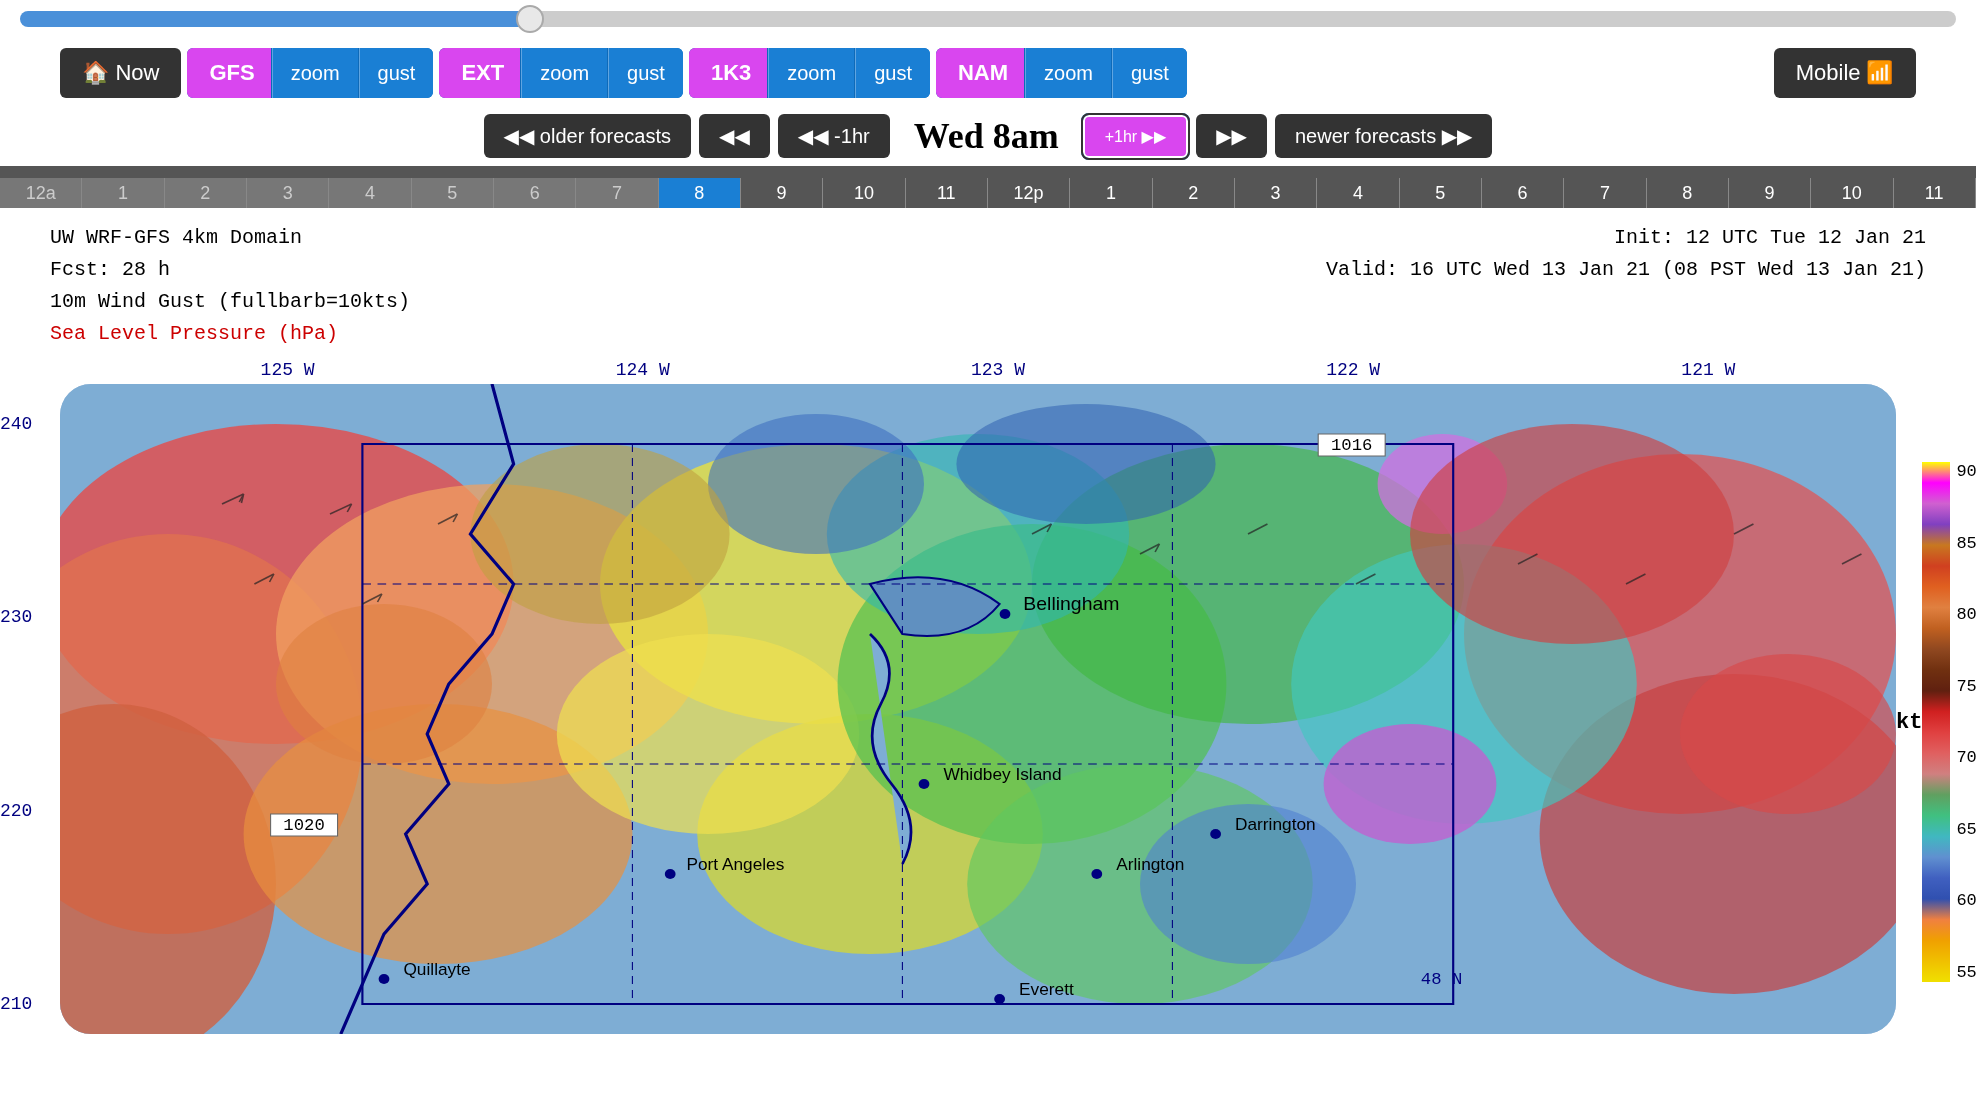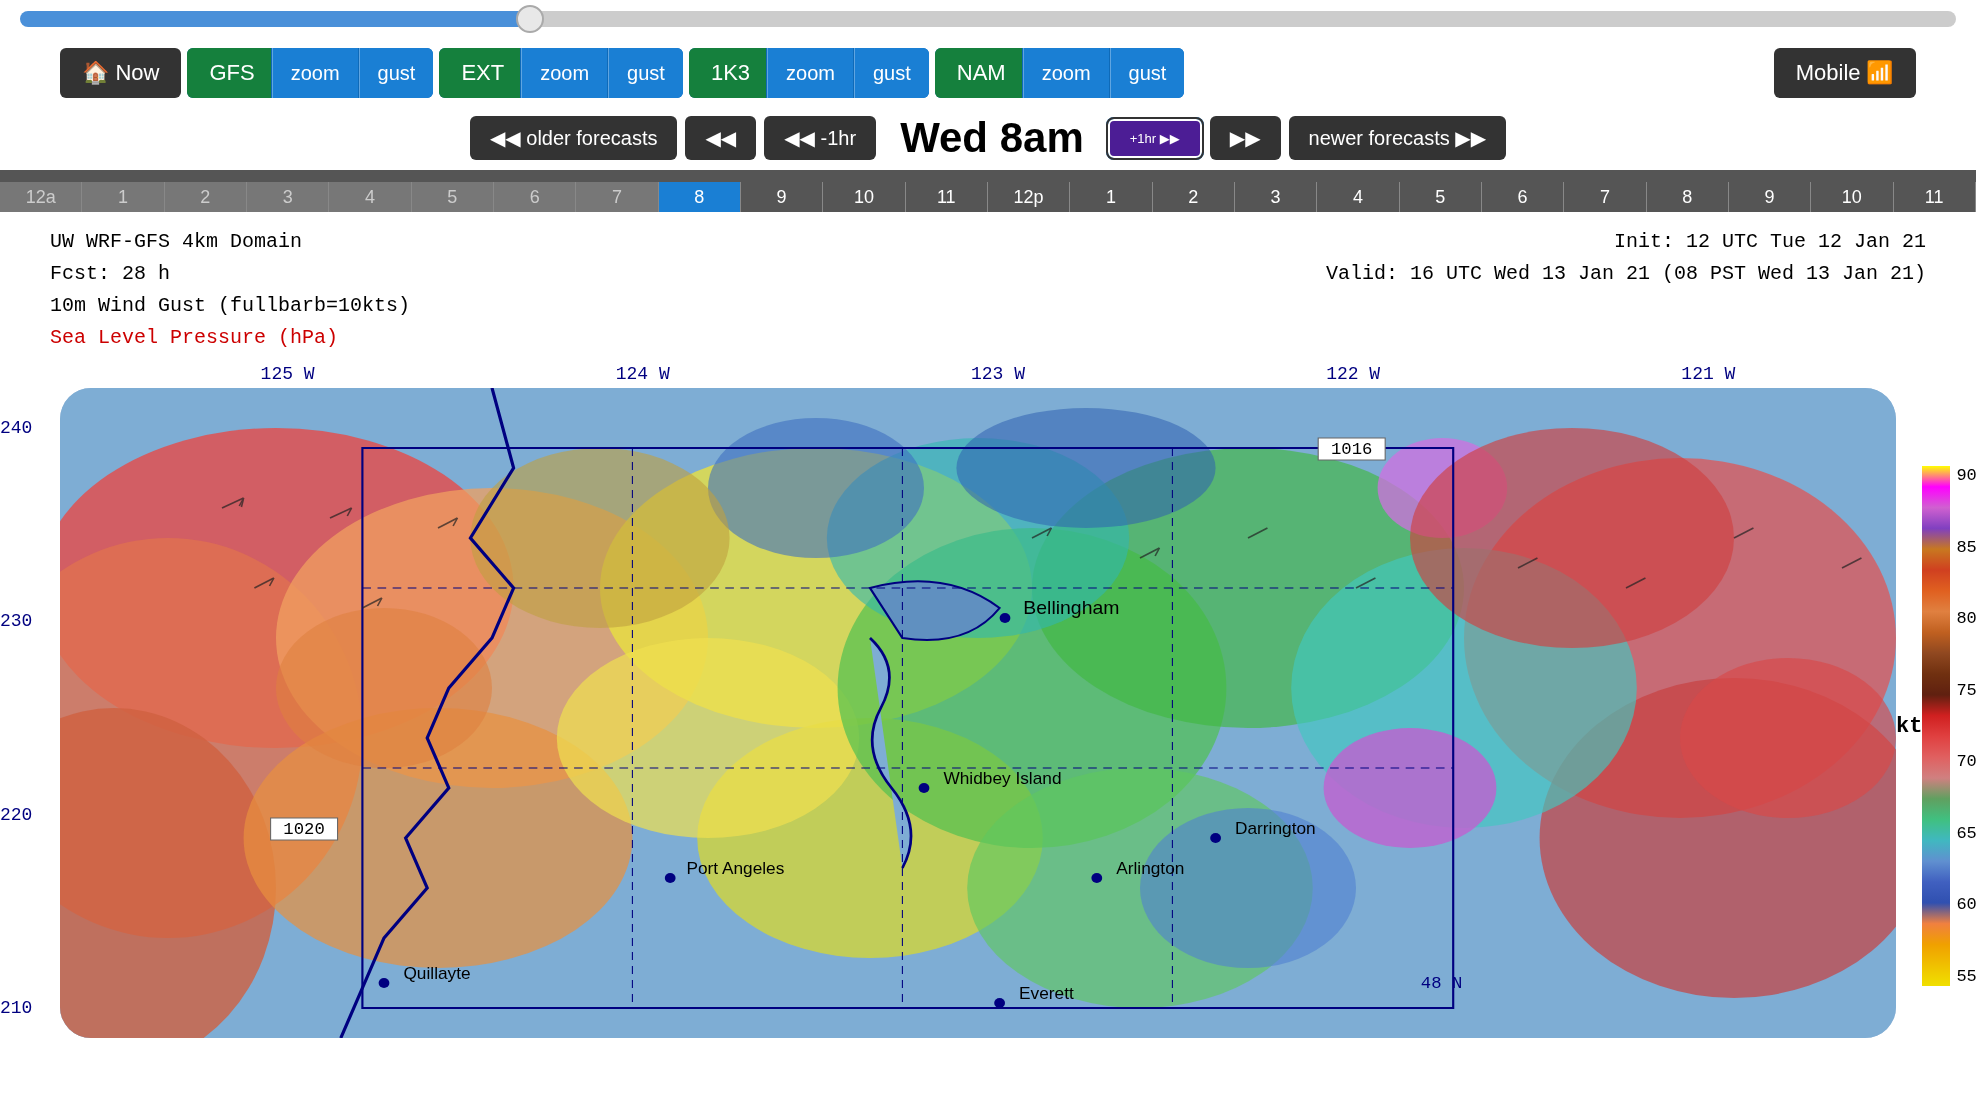--- a/index.html
+++ b/index.html
@@ -32,28 +32,28 @@
       border-radius: 6px;
       padding: 12px 22px;
       font-size: 22px;
       cursor: pointer;
       white-space: nowrap;
       display: flex;
       align-items: center;
       gap: 6px;
     }
     .btn-model {
-      background: #15803d;
+      background: #d946ef;
       color: #fff;
       border: none;
       padding: 12px 22px;
       font-size: 22px;
       cursor: pointer;
       white-space: nowrap;
-      font-weight: normal;
+      font-weight: bold;
     }
     .btn-model:first-child {
       padding-right: 16px;
     }
     .btn-sub {
       background: #1a7fd4;
       color: #fff;
       border: none;
       border-left: 1px solid rgba(255,255,255,0.3);
       padding: 12px 18px;
@@ -96,36 +96,37 @@
       background: #333;
       color: #fff;
       border: none;
       border-radius: 6px;
       padding: 10px 20px;
       font-size: 20px;
       cursor: pointer;
       white-space: nowrap;
     }
     .btn-forecast-active {
-      background: #4c1d95;
+      background: #d946ef;
       color: #fff;
       border: 2px solid #fff;
       box-shadow: 0 0 0 2px #1a7fd4;
       border-radius: 6px;
       padding: 10px 20px;
-      font-size: 13px;
+      font-size: 16px;
       cursor: pointer;
       white-space: nowrap;
       outline: 2px solid #333;
     }
     .forecast-time {
-      font-size: 42px;
+      font-size: 36px;
       font-weight: bold;
       color: #000;
       padding: 0 16px;
+      font-family: Liberation Serif, serif;
     }
 
     
     .timeline {
       display: flex;
       background: #555;
       padding: 0;
       height: 42px;
       align-items: stretch;
     }

